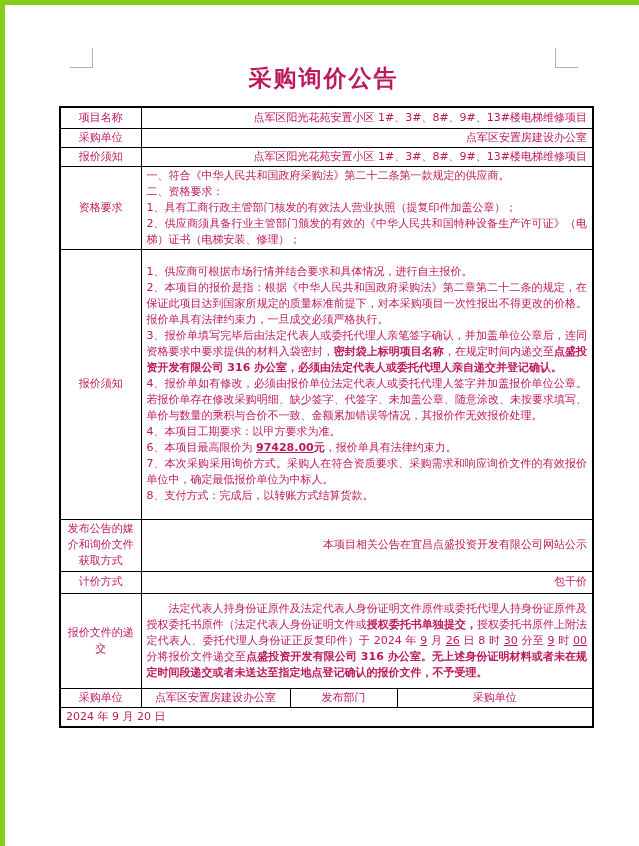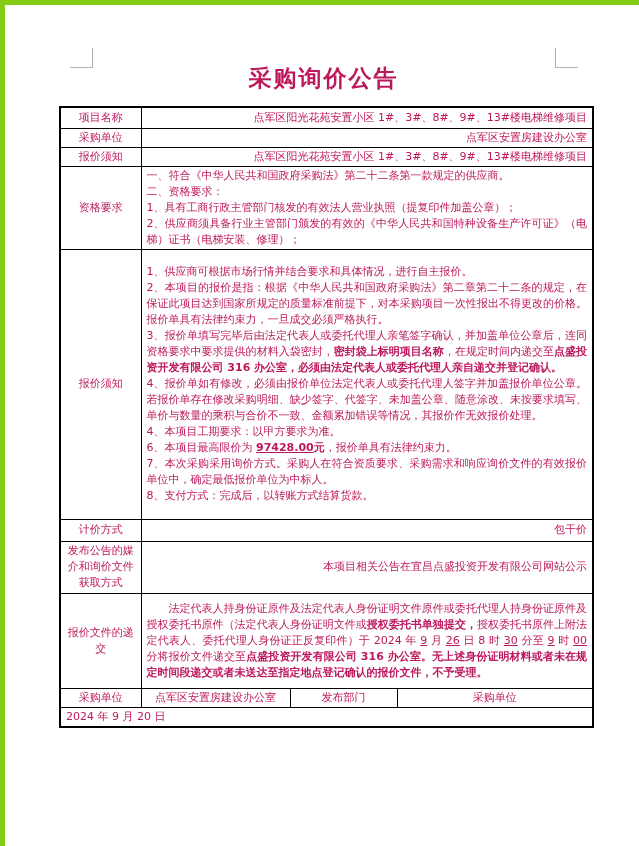--- a/index.html
+++ b/index.html
@@ -94,27 +94,27 @@
             <div class="para"><span>1、供应商可根据市场行情并结合要求和具体情况，进行自主报价。</span></div>
             <div class="para"><span>2、本项目的报价是指：根据《中华人民共和国政府采购法》第二章第二十二条的规定，在保证此项目达到国家所规定的质量标准前提下，对本采购项目一次性报出不得更改的价格。报价单具有法律约束力，一旦成交必须严格执行。</span></div>
             <div class="para"><span>3、报价单填写完毕后由法定代表人或委托代理人亲笔签字确认，并加盖单位公章后，连同资格要求中要求提供的材料入袋密封，</span><span class="b">密封袋上标明项目名称</span><span>，在规定时间内递交至</span><span class="b">点盛投资开发有限公司 316 办公室，必须由法定代表人或委托代理人亲自递交并登记确认。</span></div>
             <div class="para"><span>4、报价单如有修改，必须由报价单位法定代表人或委托代理人签字并加盖报价单位公章。若报价单存在修改采购明细、缺少签字、代签字、未加盖公章、随意涂改、未按要求填写、单价与数量的乘积与合价不一致、金额累加错误等情况，其报价作无效报价处理。</span></div>
             <div class="para"><span>4、本项目工期要求：以甲方要求为准。</span></div>
             <div class="para"><span>6、本项目最高限价为 </span><span class="b u">97428.00</span><span class="b">元</span><span>，报价单具有法律约束力。</span></div>
             <div class="para"><span>7、本次采购采用询价方式。采购人在符合资质要求、采购需求和响应询价文件的有效报价单位中，确定最低报价单位为中标人。</span></div>
             <div class="para"><span>8、支付方式：完成后，以转账方式结算货款。</span></div>
           </td>
       </tr>
+      <tr style="height:52px">
+        <td class="lbl">发布公告的媒介和询价文件获取方式</td>
+        <td class="val" colspan="3">本项目相关公告在宜昌点盛投资开发有限公司网站公示</td>
+      </tr>
       <tr style="height:22px">
         <td class="lbl">计价方式</td>
         <td class="val" colspan="3">包干价</td>
-      </tr>
-      <tr style="height:52px">
-        <td class="lbl">发布公告的媒介和询价文件获取方式</td>
-        <td class="val" colspan="3">本项目相关公告在宜昌点盛投资开发有限公司网站公示</td>
       </tr>
       <tr style="height:95px">
         <td class="lbl">报价文件的递交</td>
         <td class="rich" colspan="3">
             <div class="para indent"><span>法定代表人持身份证原件及法定代表人身份证明文件原件或委托代理人持身份证原件及授权委托书原件（法定代表人身份证明文件或</span><span class="b">授权委托书单独提交，</span><span>授权委托书原件上附法定代表人、委托代理人身份证正反复印件）于 2024 年 </span><span class="u">9</span><span> 月 </span><span class="u">26</span><span> 日 8 时 </span><span class="u">30</span><span> 分至 </span><span class="u">9</span><span> 时 </span><span class="u">00</span><span> 分将报价文件递交至</span><span class="b">点盛投资开发有限公司 316 办公室。无上述身份证明材料或者未在规定时间段递交或者未送达至指定地点登记确认的报价文件，不予受理。</span></div>
           </td>
       </tr>
       <tr style="height:18px">
         <td class="ctr">采购单位</td>
         <td class="ctr">点军区安置房建设办公室</td>

